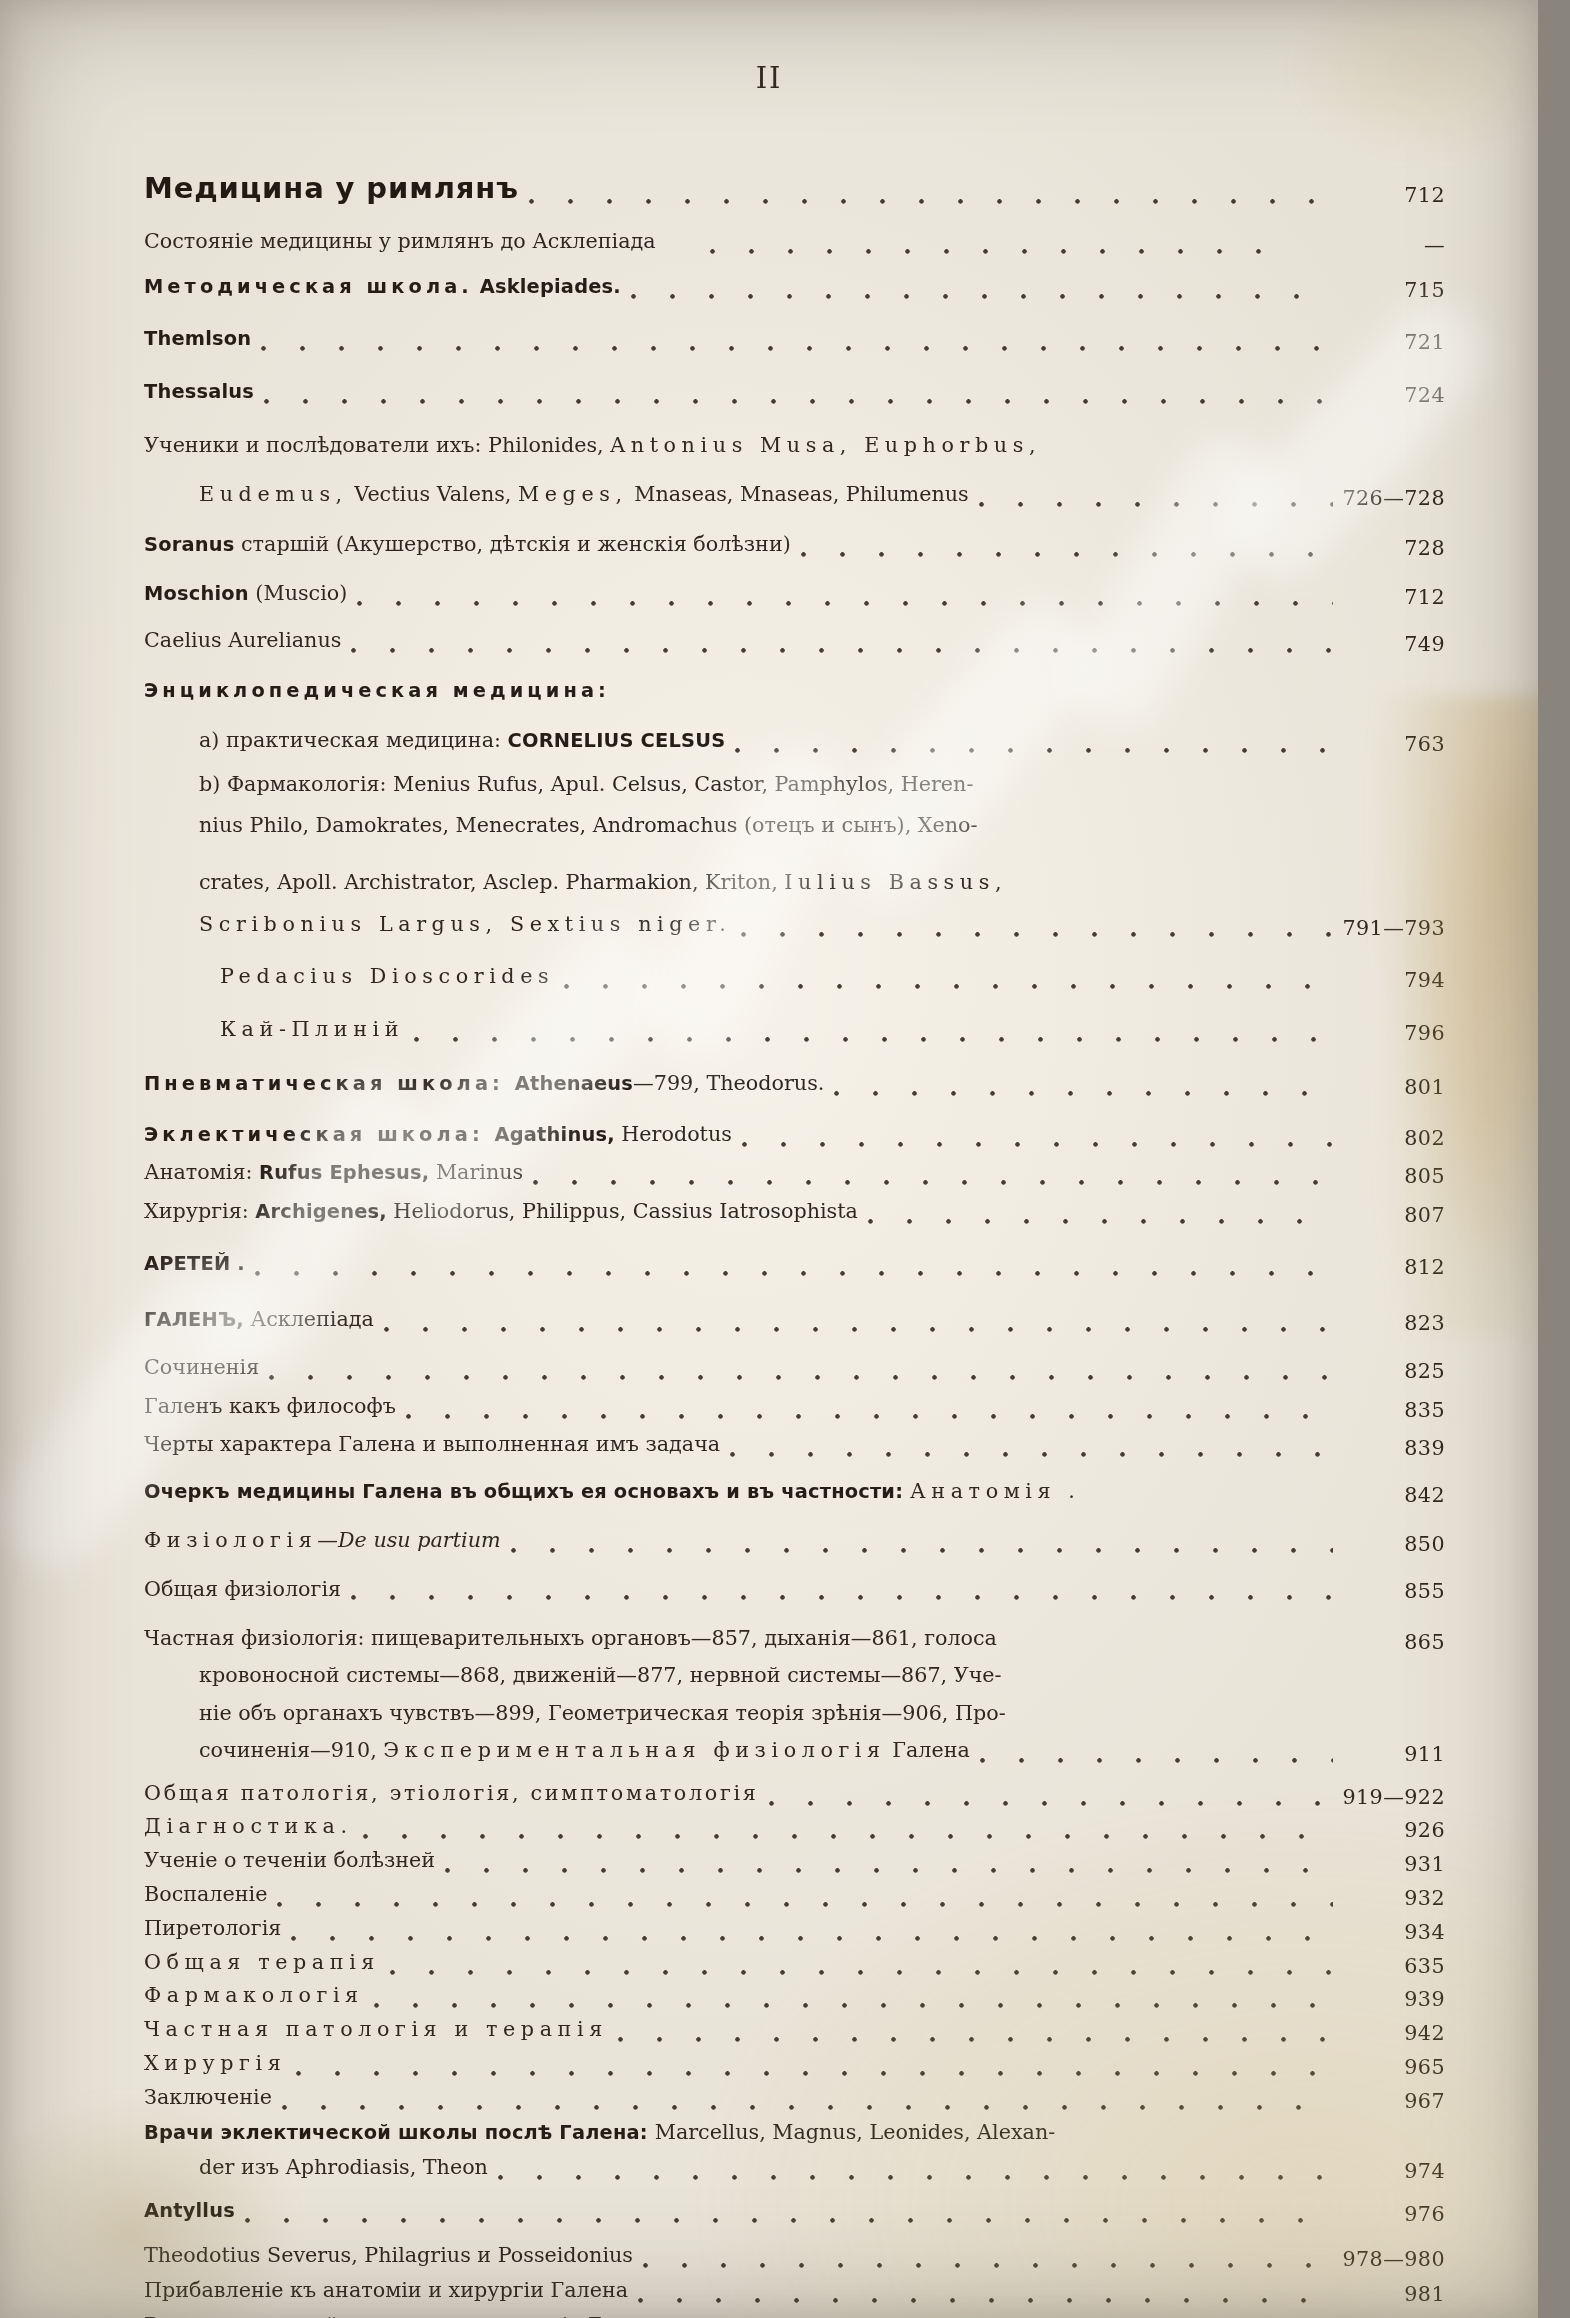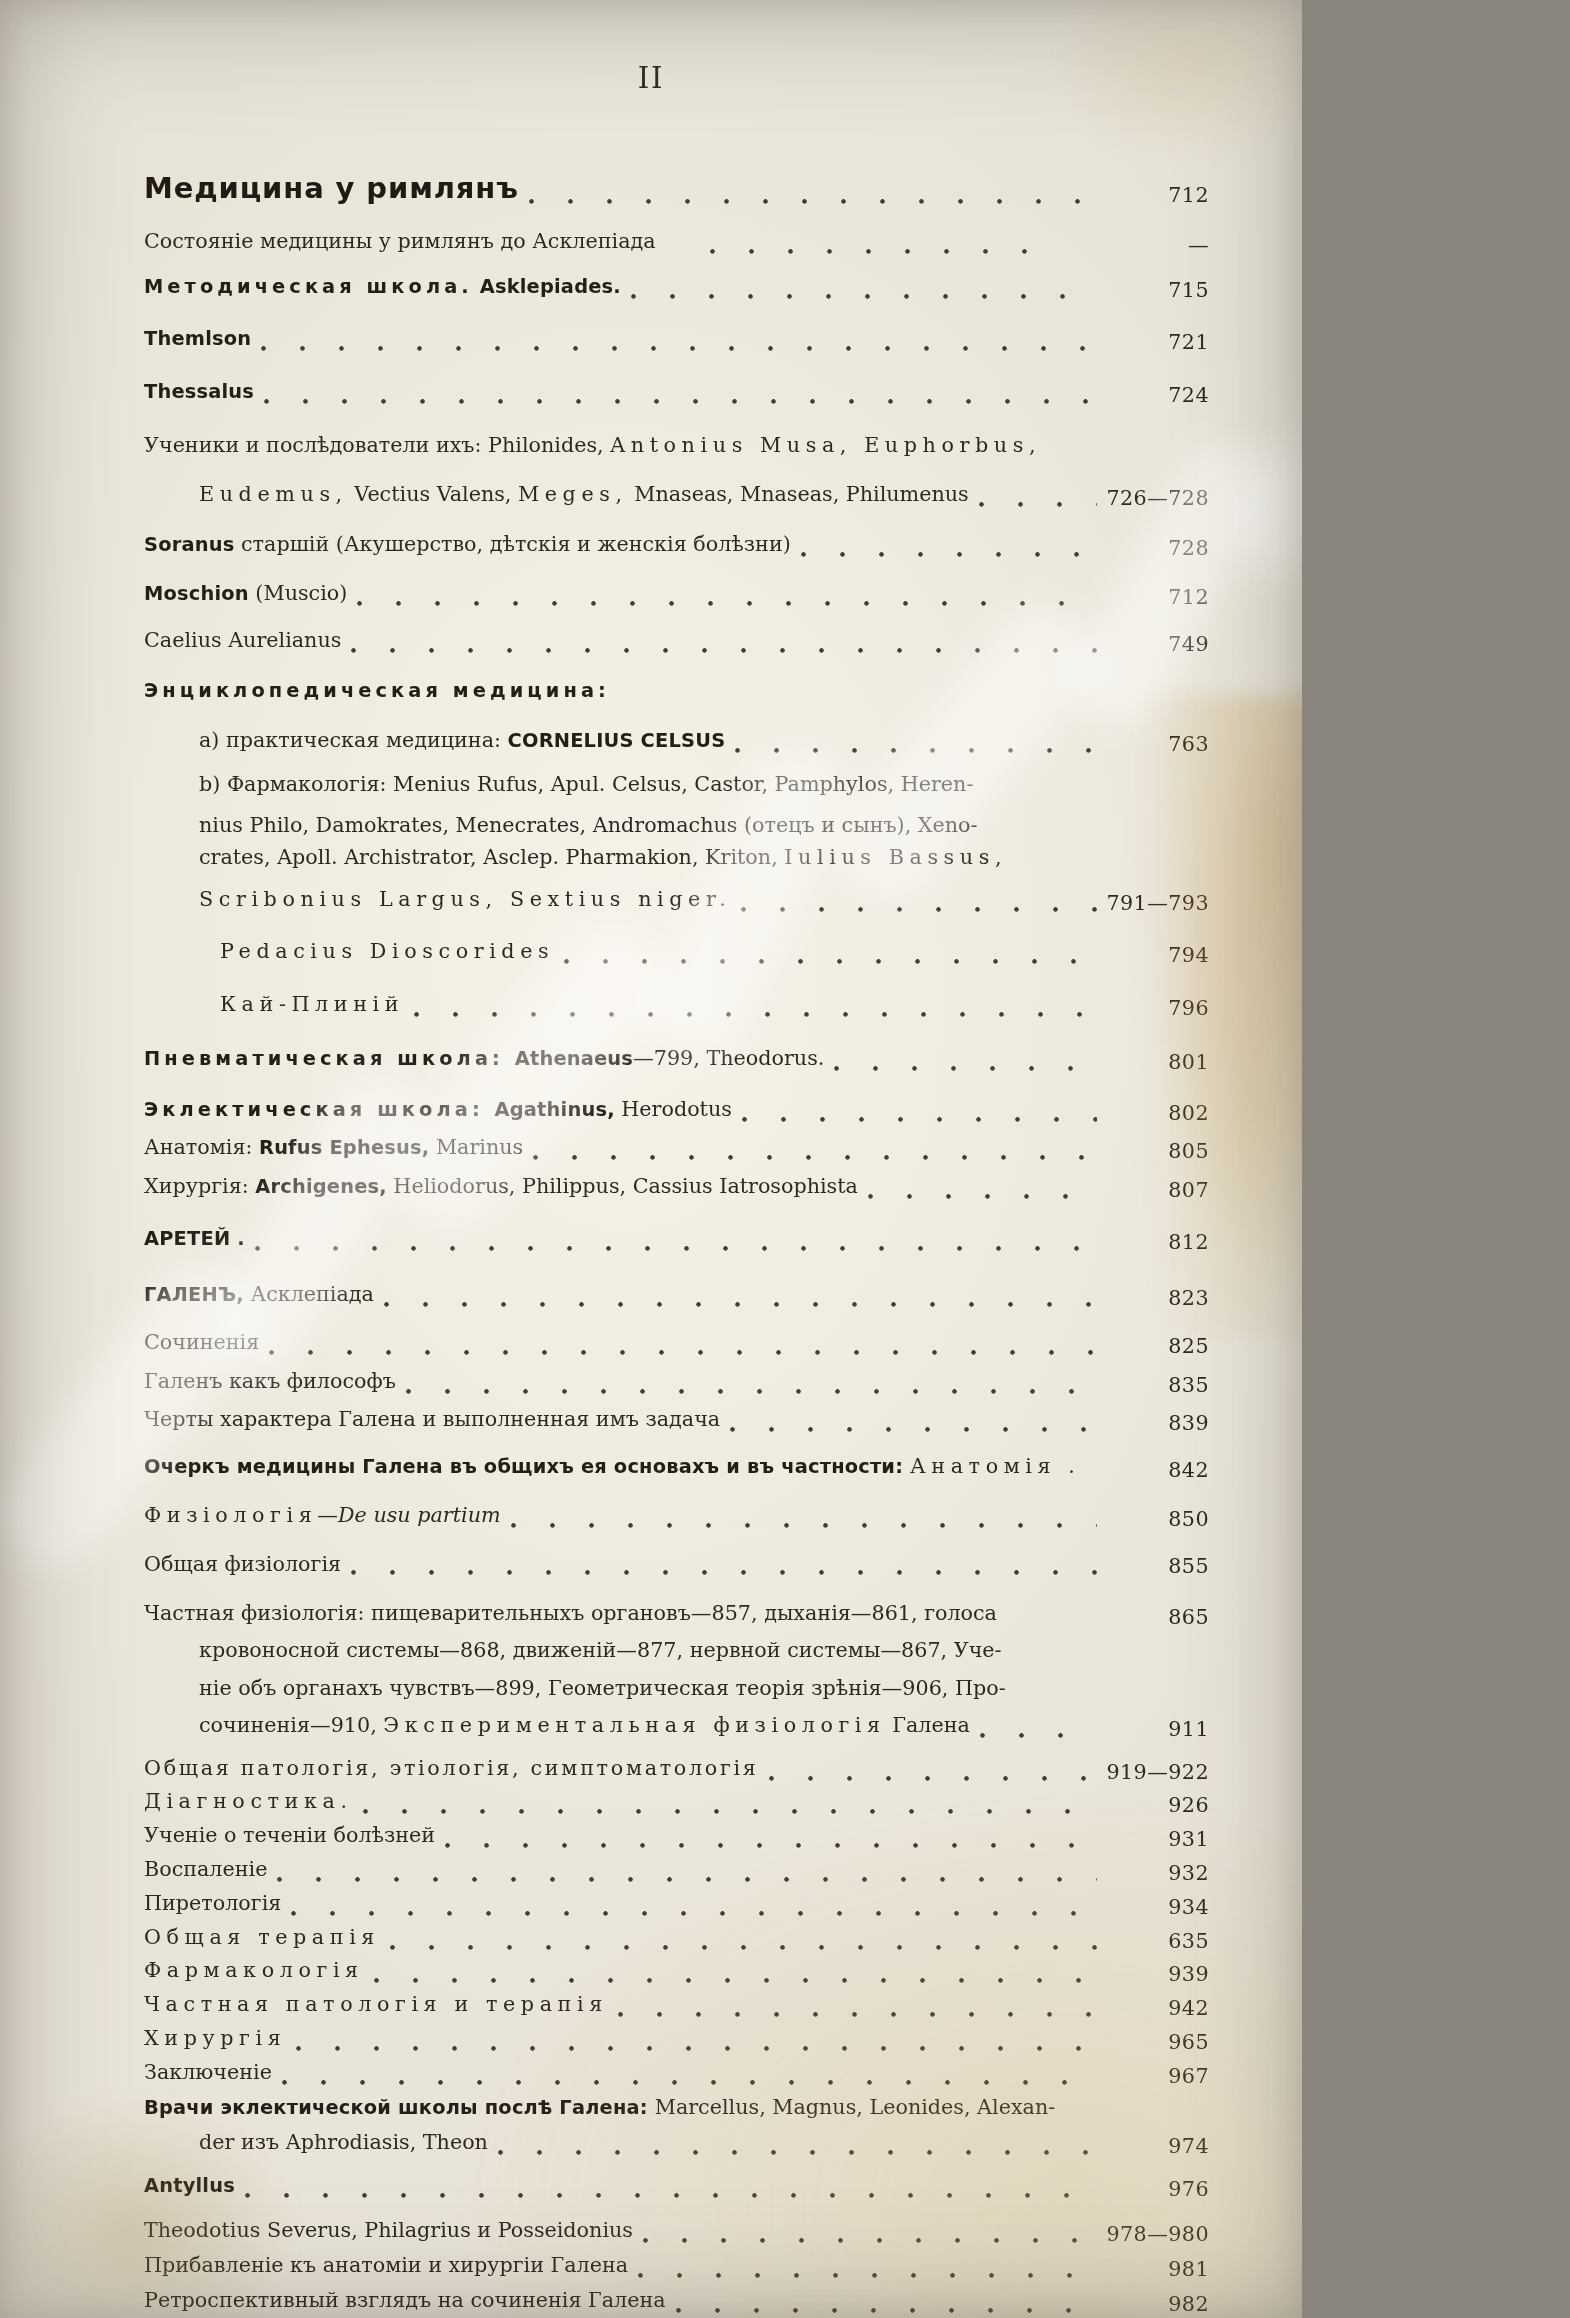--- a/index.html
+++ b/index.html
@@ -1,17 +1,17 @@
 <!DOCTYPE html>
 <html style="font-size:10px"><head>
 <meta charset="utf-8">
 <style>
   html,body{margin:0;padding:0;background:#8a857c;}
   .paper{
-    position:relative;width:1302px;height:2319px;overflow:hidden;
+    position:relative;width:1538px;height:2319px;overflow:hidden;
     background:
       radial-gradient(ellipse 1064px 1440px at 48% 42%, rgba(248,244,235,.9), rgba(248,244,235,0) 75%),
       linear-gradient(#e6e2d6,#e9e4d8);
     font-family:"DejaVu Serif",serif;color:#2e2820;
   }
   .vignette{position:absolute;inset:0;box-shadow:inset 0 0 119px rgba(72,64,50,.38), inset 0 0 31px rgba(72,64,50,.16);pointer-events:none;z-index:6}
   .stain-right{position:absolute;right:-31px;top:695px;width:213px;height:639px;z-index:4;filter:blur(8.8px);
     background:radial-gradient(ellipse at 72% 22%, rgba(189,146,72,.36), rgba(189,146,72,0) 64%),
                radial-gradient(ellipse at 60% 65%, rgba(201,166,96,.22), rgba(201,166,96,0) 60%);}
   .stain-bottom{position:absolute;right:-50px;bottom:-75px;width:939px;height:626px;z-index:4;filter:blur(10px);
@@ -129,21 +129,21 @@
         <span class="txt"><span class="seg-r">а) практическая медицина: </span><span class="seg-b">CORNELIUS CELSUS</span></span>
         <span class="leader"></span>
         <span class="page">763</span>
       </div>
       <div class="row ind1" style="margin-top: 13.8px;">
         <span class="txt"><span class="seg-r">b) Фармакологія: Menius Rufus, Apul. Celsus, Castor, Pamphylos, Heren-</span></span>
       </div>
       <div class="row ind1" style="margin-top: 11.3px;">
         <span class="txt"><span class="seg-r">nius Philo, Damokrates, Menecrates, Andromachus (отецъ и сынъ), Xeno-</span></span>
       </div>
-      <div class="row ind1" style="margin-top: 2px;">
+      <div class="row ind1" style="margin-top: 27px;">
         <span class="txt"><span class="seg-r">crates, Apoll. Archistrator, Asclep. Pharmakion, Kriton, </span><span class="seg-s">Iulius Bassus,</span></span>
       </div>
       <div class="row ind1" style="margin-top: 11.3px;">
         <span class="txt"><span class="seg-s">Scribonius Largus, Sextius niger.</span></span>
         <span class="leader"></span>
         <span class="page">791—793</span>
       </div>
       <div class="row ind2" style="margin-top: 22.5px;">
         <span class="txt"><span class="seg-s">Pedacius Dioscorides</span></span>
         <span class="leader"></span>

